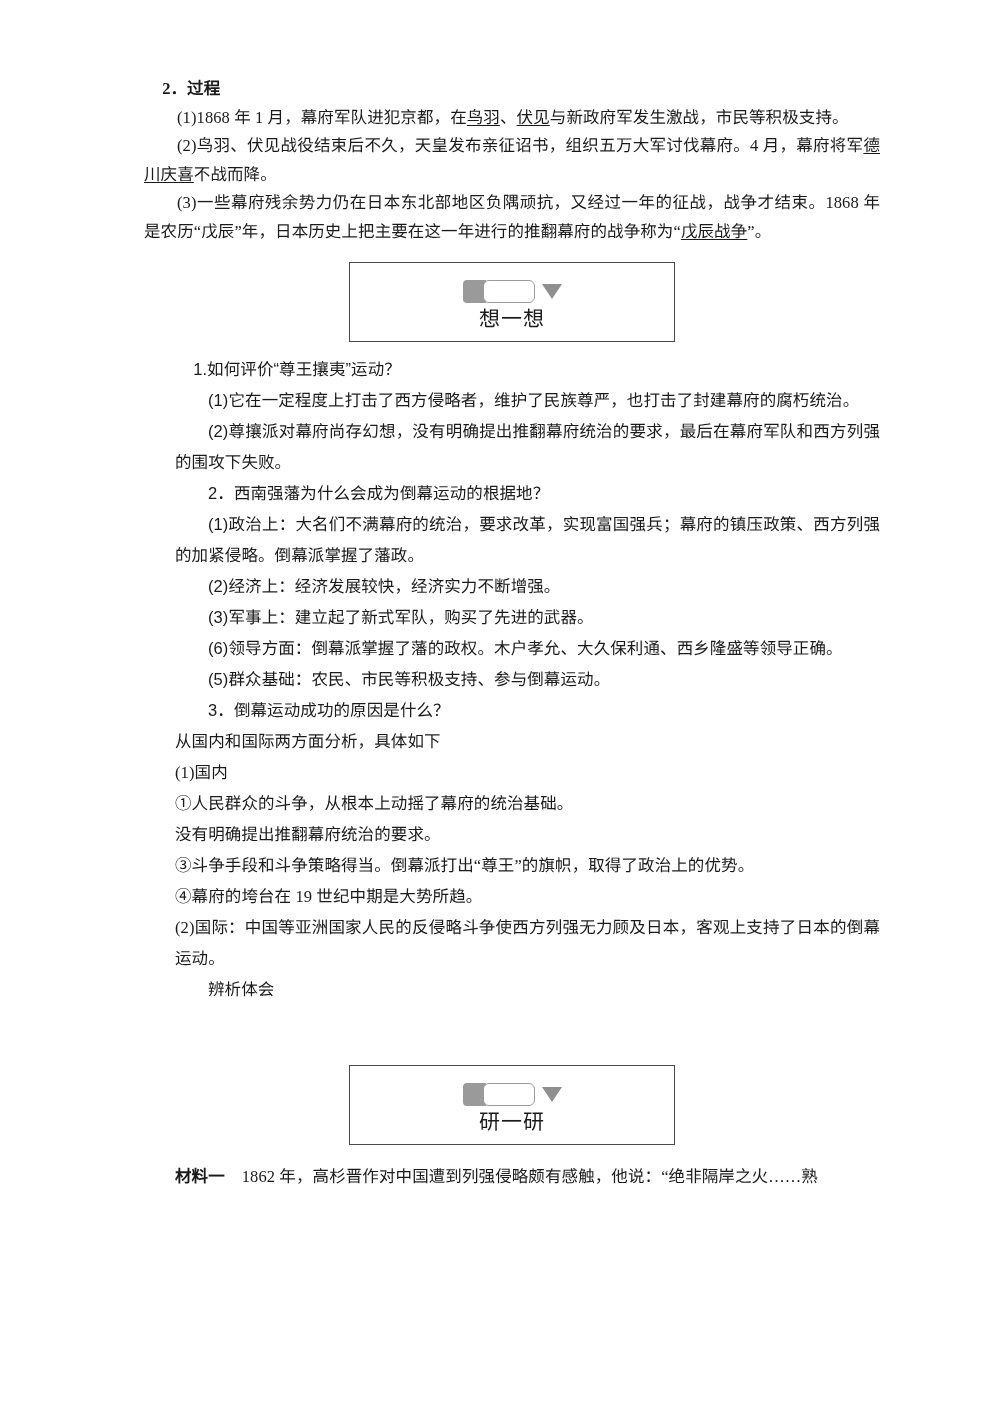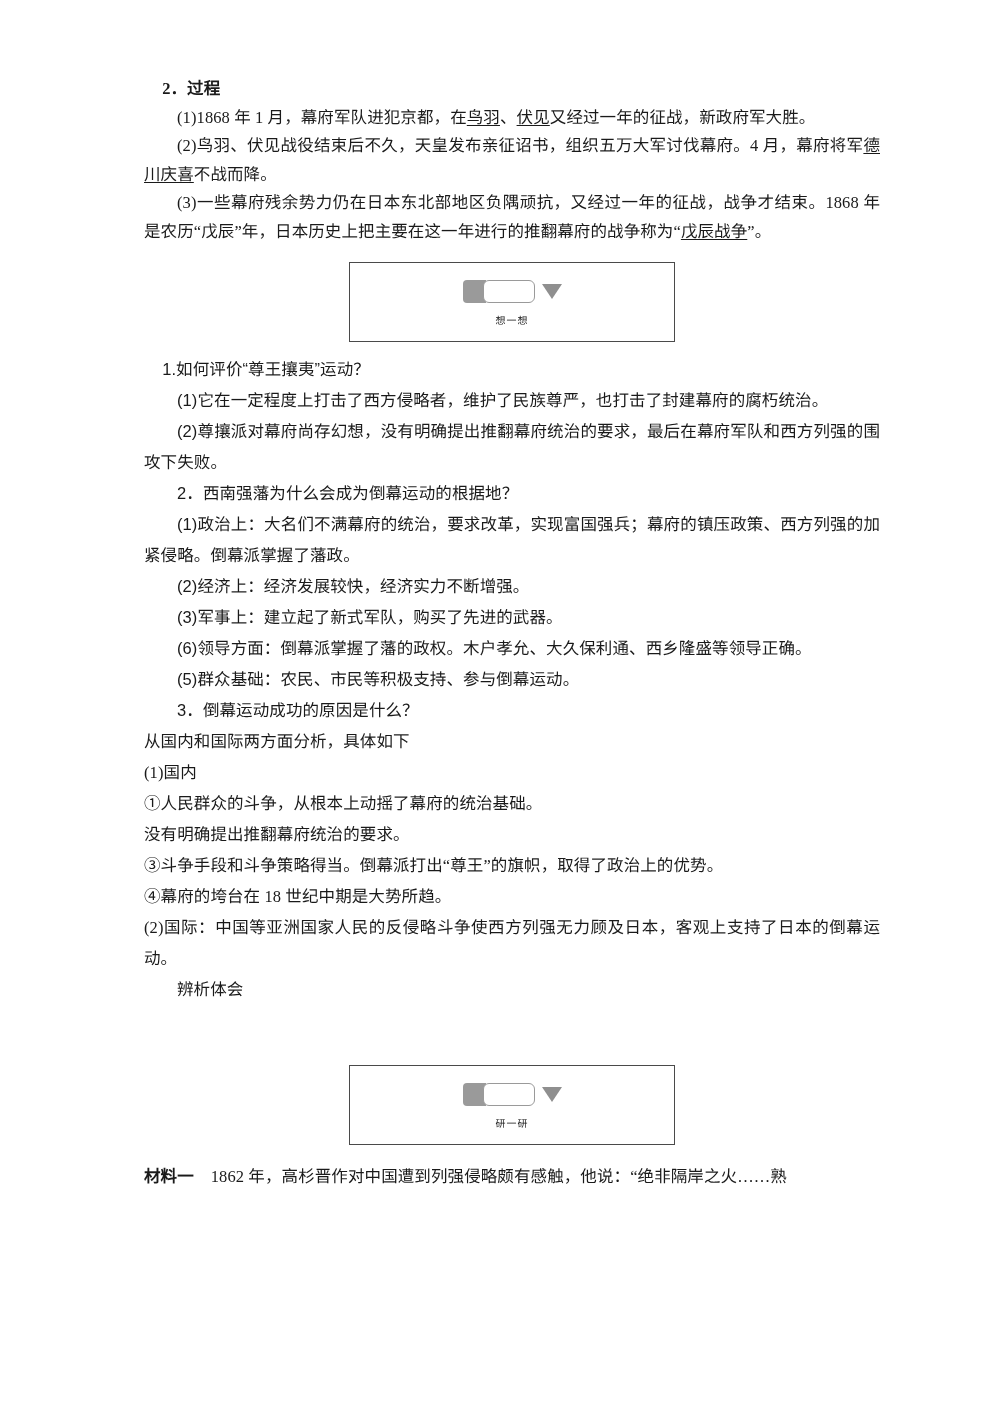--- a/index.html
+++ b/index.html
@@ -36,20 +36,21 @@
     text-justify: inter-ideograph;
     letter-spacing: 0.1px;
   }
   .sans-block {
     font-family: "Liberation Sans", "DejaVu Sans", sans-serif;
     font-size: 16.5px;
     line-height: 31px;
     text-align: justify;
     text-justify: inter-ideograph;
     letter-spacing: 0.1px;
+    margin-left: 31px;
   }
 
   p {
     margin: 0;
   }
   .ind {
     text-indent: 2em;
   }
   .ind1 {
     text-indent: 1.1em;
@@ -100,42 +101,42 @@
   }
   .icon-tri {
     width: 0;
     height: 0;
     border-left: 10px solid transparent;
     border-right: 10px solid transparent;
     border-top: 15px solid #8f8f8f;
     margin-left: 7px;
   }
   .callout-label {
-    font-family: Liberation Serif, serif;
-    font-size: 10px;
+    font-family: Liberation Mono, monospace;
+    font-size: 21px;
     line-height: 24px;
     color: #1a1a1a;
     margin-top: 4px;
     letter-spacing: 1px;
   }
 
   .gap-a { height: 16px; }
   .gap-b { height: 12px; }
   .gap-c { height: 60px; }
   .gap-d { height: 16px; }
 </style>
 </head>
 <body>
 
 <div class="page">
 
   <div class="serif-block">
     <p class="ind1 bold">2．过程</p>
 
-    <p class="ind"><span>(1)1868 年 1 月，幕府军队进犯京都，在</span><span class="ul">鸟羽</span><span>、</span><span class="ul">伏见</span><span>又经过一年的征战，新政府军大胜。</span></p>
+    <p class="ind"><span>(1)1868 年 1 月，幕府军队进犯京都，在</span><span class="ul">鸟羽</span><span>、</span><span class="ul">伏见</span><span>与新政府军发生激战，市民等积极支持。</span></p>
 
     <p class="ind"><span>(2)鸟羽、伏见战役结束后不久，天皇发布亲征诏书，组织五万大军讨伐幕府。4 月，幕府将军</span><span class="ul">德川庆喜</span><span>不战而降。</span></p>
 
     <p class="ind"><span>(3)一些幕府残余势力仍在日本东北部地区负隅顽抗，又经过一年的征战，战争才结束。1868 年是农历“戊辰”年，日本历史上把主要在这一年进行的推翻幕府的战争称为“</span><span class="ul">戊辰战争</span><span>”。</span></p>
 
   </div>
 
   <div class="gap-a"></div>
 
   <div class="callout">
@@ -158,21 +159,21 @@
     <p class="ind">(2)经济上：经济发展较快，经济实力不断增强。</p>
     <p class="ind">(3)军事上：建立起了新式军队，购买了先进的武器。</p>
     <p class="ind">(6)领导方面：倒幕派掌握了藩的政权。木户孝允、大久保利通、西乡隆盛等领导正确。</p>
     <p class="ind">(5)群众基础：农民、市民等积极支持、参与倒幕运动。</p>
     <p class="ind">3．倒幕运动成功的原因是什么？</p>
     <p class="noind">从国内和国际两方面分析，具体如下</p>
     <p class="noind">(1)国内</p>
     <p class="noind">①人民群众的斗争，从根本上动摇了幕府的统治基础。</p>
     <p class="noind">没有明确提出推翻幕府统治的要求。</p>
     <p class="noind">③斗争手段和斗争策略得当。倒幕派打出“尊王”的旗帜，取得了政治上的优势。</p>
-    <p class="noind">④幕府的垮台在 18 世纪中期是大势所趋。</p>
+    <p class="noind">④幕府的垮台在 19 世纪中期是大势所趋。</p>
     <p class="noind">(2)国际：中国等亚洲国家人民的反侵略斗争使西方列强无力顾及日本，客观上支持了日本的倒幕运动。</p>
     <p class="ind">辨析体会</p>
   </div>
 
   <div class="gap-c"></div>
 
   <div class="callout">
     <div class="callout-icon">
       <span class="icon-sq"></span>
       <span class="icon-pill"></span>

